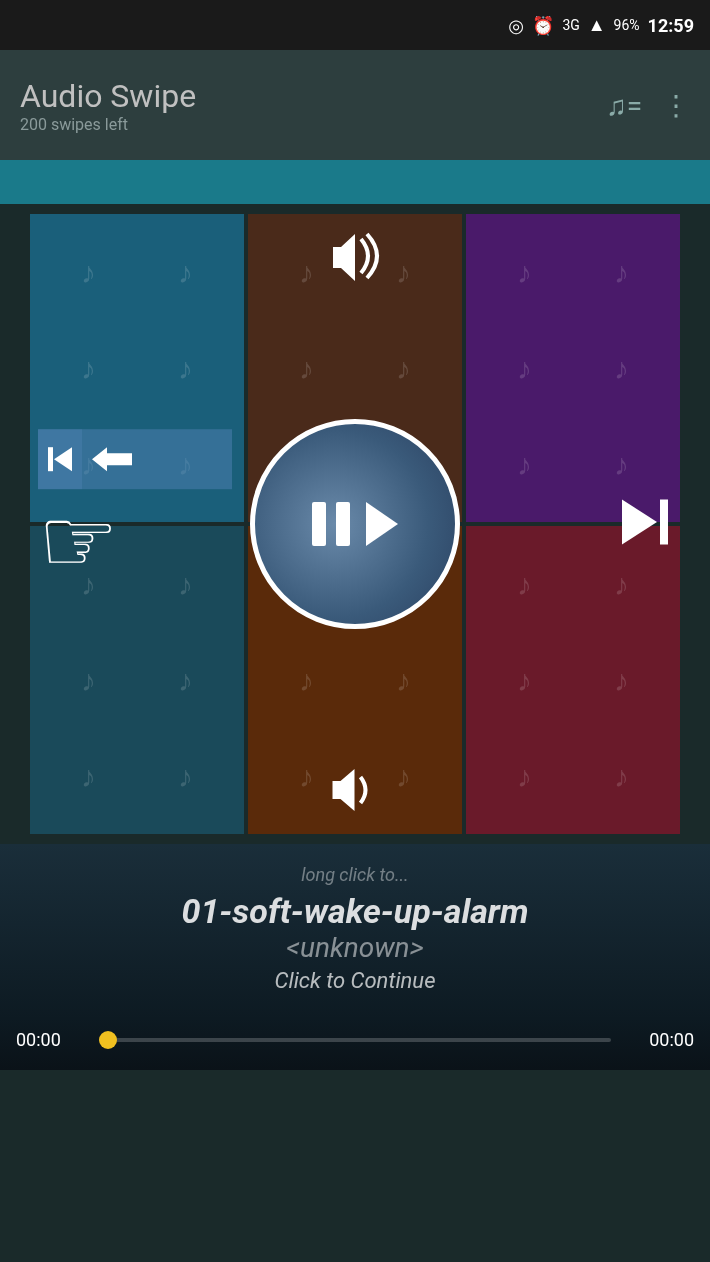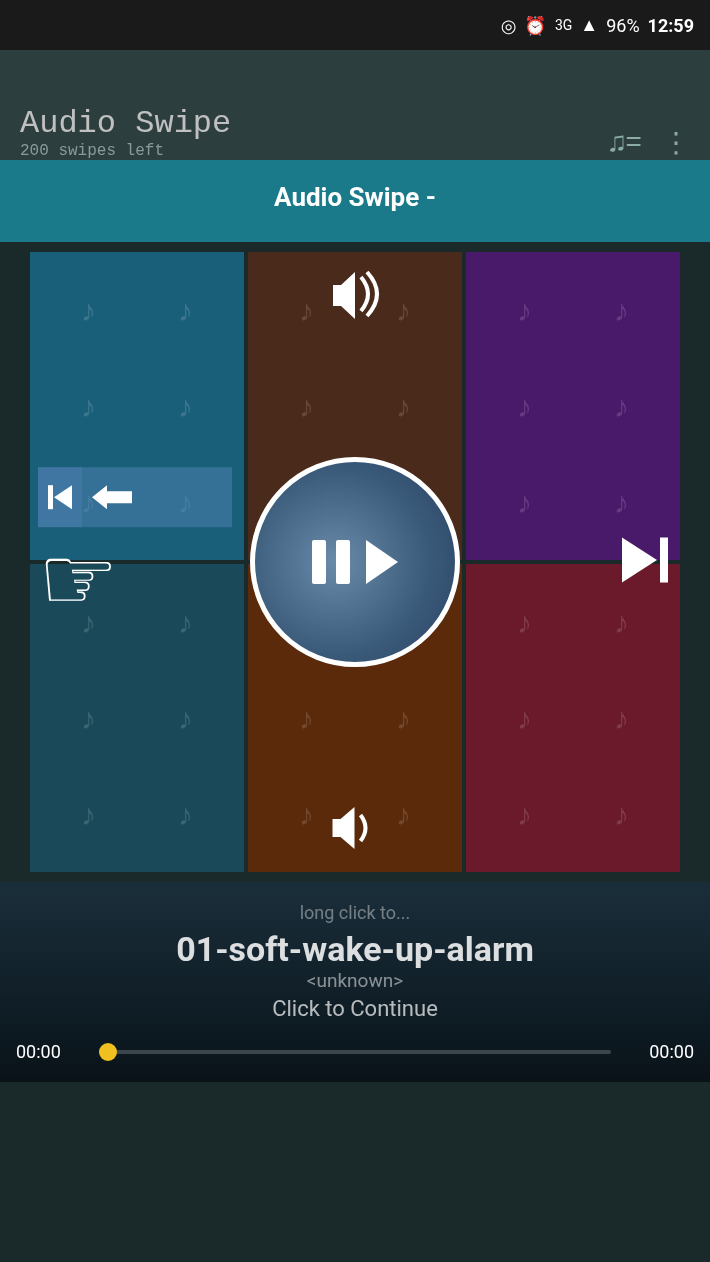--- a/index.html
+++ b/index.html
@@ -30,33 +30,32 @@
       color: white;
       font-size: 15px;
     }
     .status-time {
       color: white;
       font-size: 18px;
       font-weight: bold;
     }
     .status-battery {
       color: white;
-      font-size: 18px;
+      font-size: 14px;
     }
 
     
     .app-bar {
       width: 100%;
       height: 110px;
       background: #2d3e3e;
       display: flex;
-      align-items: flex-end;
+      align-items: center;
       padding: 0 20px;
       position: relative;
-      font-family: Liberation Mono, monospace;
     }
     .app-bar-title-section {
       flex: 1;
     }
     .app-bar-title {
       color: #c0c0c0;
       font-size: 32px;
       font-weight: 400;
     }
     .app-bar-subtitle {
@@ -110,44 +109,46 @@
     .cell-bl { background: #1a4a5a; }
     .cell-bm { background: #5a2a0a; }
     .cell-br { background: #6a1a2a; }
 
     
     .bottom-info {
       width: 100%;
       background: linear-gradient(to bottom, #1a2e3a, #0d1a22);
       padding: 20px 20px 10px;
       text-align: center;
+      font-style: italic;
     }
     .song-label {
       color: rgba(255,255,255,0.4);
       font-size: 18px;
       margin-bottom: 6px;
     }
     .song-title {
       color: rgba(255,255,255,0.85);
       font-size: 34px;
       font-weight: bold;
     }
     .song-artist {
       color: rgba(255,255,255,0.5);
-      font-size: 19px;
+      font-size: 28px;
       margin-bottom: 4px;
     }
     .song-album {
       color: rgba(255,255,255,0.4);
       font-size: 18px;
       margin-bottom: 16px;
     }
     .click-continue {
       color: rgba(255,255,255,0.7);
       font-size: 22px;
+      margin-bottom: 16px;
     }
 
     
     .progress-area {
       width: 100%;
       display: flex;
       align-items: center;
       padding: 0 16px;
       gap: 28px;
       margin-bottom: 10px;
@@ -199,21 +200,20 @@
     <div class="app-bar-title">Audio Swipe</div>
     <div class="app-bar-subtitle">200 swipes left</div>
   </div>
   <div class="app-bar-actions">
     <span class="music-queue-icon">♫=</span>
     <span class="more-icon">⋮</span>
   </div>
 </div>
 
 <div class="intro-banner">
-  <div class="intro-title">Audio Swipe -</div>
 </div>
 
 <div style="position:relative; width:100%; height:640px; padding:10px 30px;">
 
   <div style="display:grid; grid-template-columns:1fr 1fr 1fr; grid-template-rows:1fr 1fr; width:100%; height:100%; gap:4px;">
 
     <div class="grid-cell cell-tl">
       <div style="position:absolute;width:100%;height:100%;display:grid;grid-template-columns:1fr 1fr;align-content:space-around;justify-items:center;padding:10px;">
         <span style="color:rgba(255,255,255,0.15);font-size:30px;">♪</span>
         <span style="color:rgba(255,255,255,0.15);font-size:30px;">♪</span>

